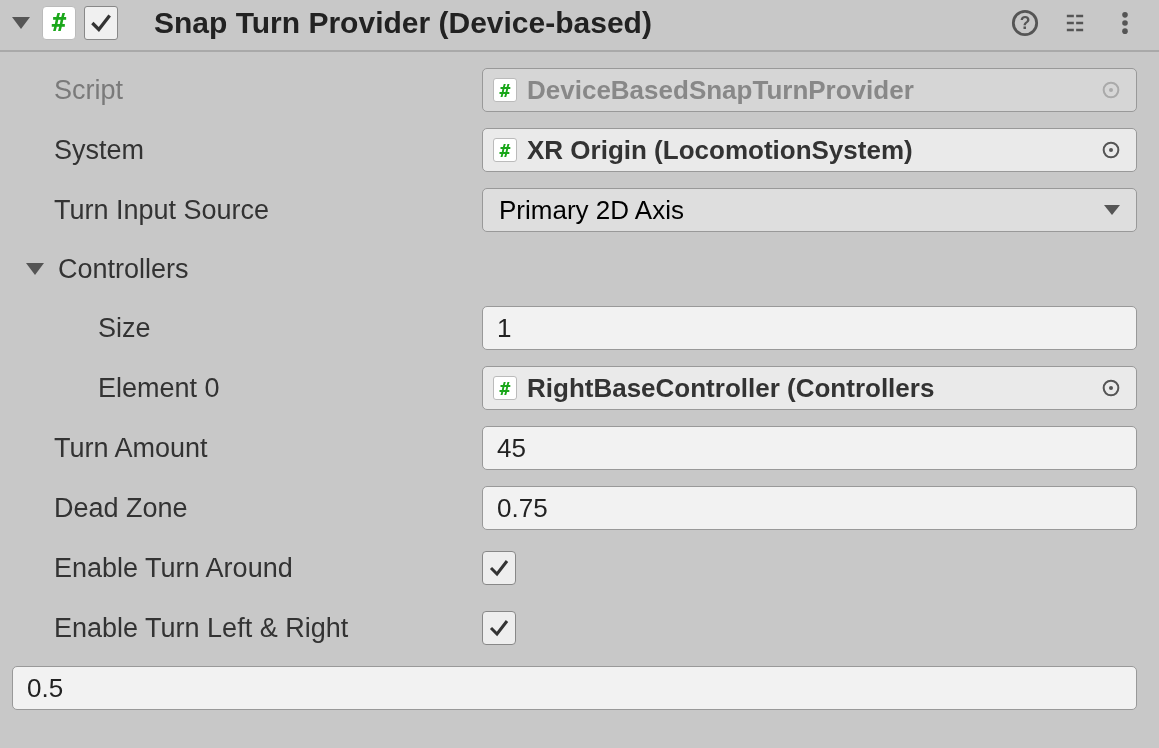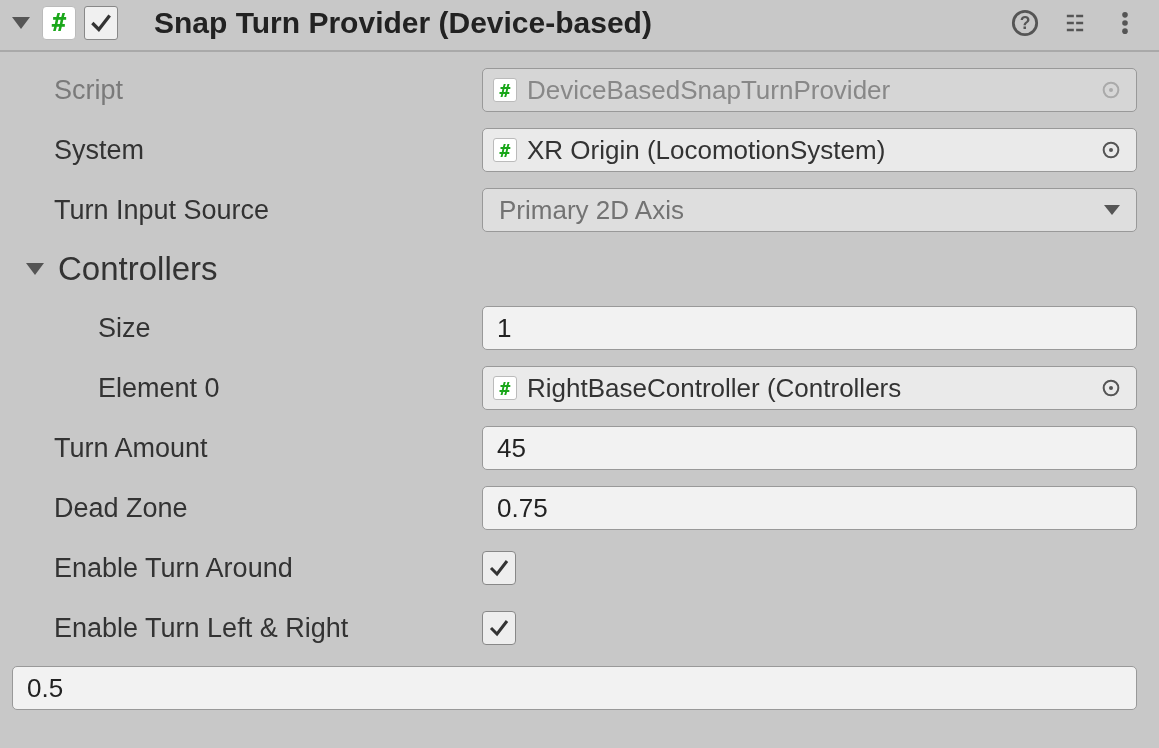--- a/index.html
+++ b/index.html
@@ -117,62 +117,63 @@
     border-radius: 3px;
     display:flex; align-items:center; justify-content:center;
     font-family: monospace; font-weight:bold; font-size:18px;
     color:#1aa71a;
     flex-shrink: 0;
   }
   .object-field .text {
     flex: 1;
     white-space: nowrap;
     overflow: hidden;
+    font-weight: bold;
   }
   .object-picker {
     width: 30px; height: 30px;
     border-radius: 50%;
     display:flex; align-items:center; justify-content:center;
     flex-shrink: 0;
     margin-left: 6px;
   }
   .object-picker svg { width: 22px; height: 22px; }
 
   .dropdown-field {
     flex: 1;
     height: 44px;
     background: #dedede;
     border: 1px solid #999;
     border-radius: 5px;
     display: flex;
     align-items: center;
     padding: 0 16px;
     font-size: 26px;
-    color: #737373;
+    color: #000000;
     position: relative;
   }
   .dropdown-field .caret {
     margin-left: auto;
     width: 0; height: 0;
     border-left: 8px solid transparent;
     border-right: 8px solid transparent;
     border-top: 10px solid #555;
   }
 
   .foldout-row {
     display: flex;
     align-items: center;
     min-height: 54px;
     padding-left: 14px;
     gap: 10px;
   }
   .foldout-row .foldout {
     border-top: 12px solid #555;
   }
-  .foldout-label { font-size: 33px; color: #333; }
+  .foldout-label { font-size: 27px; color: #333; }
 
   .text-input {
     flex: 1;
     height: 44px;
     background: #f2f2f2;
     border: 1px solid #999;
     border-radius: 5px;
     padding: 0 14px;
     font-size: 26px;
     color: #222;

